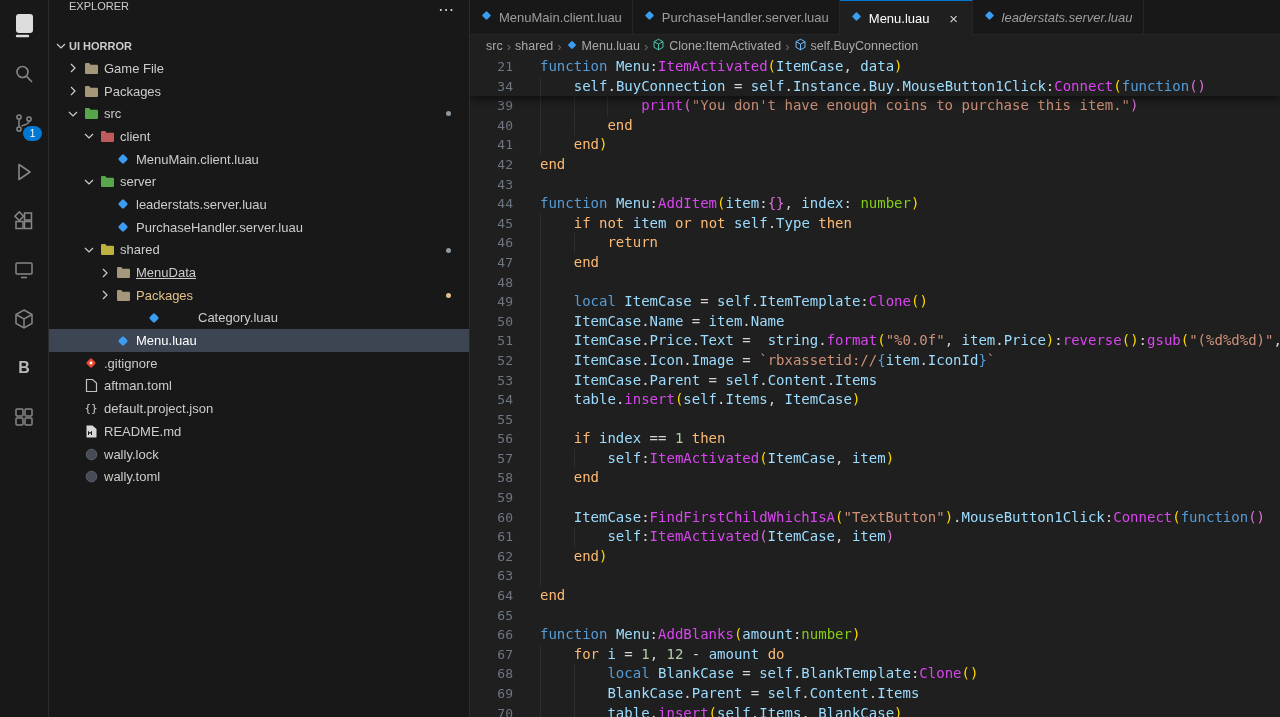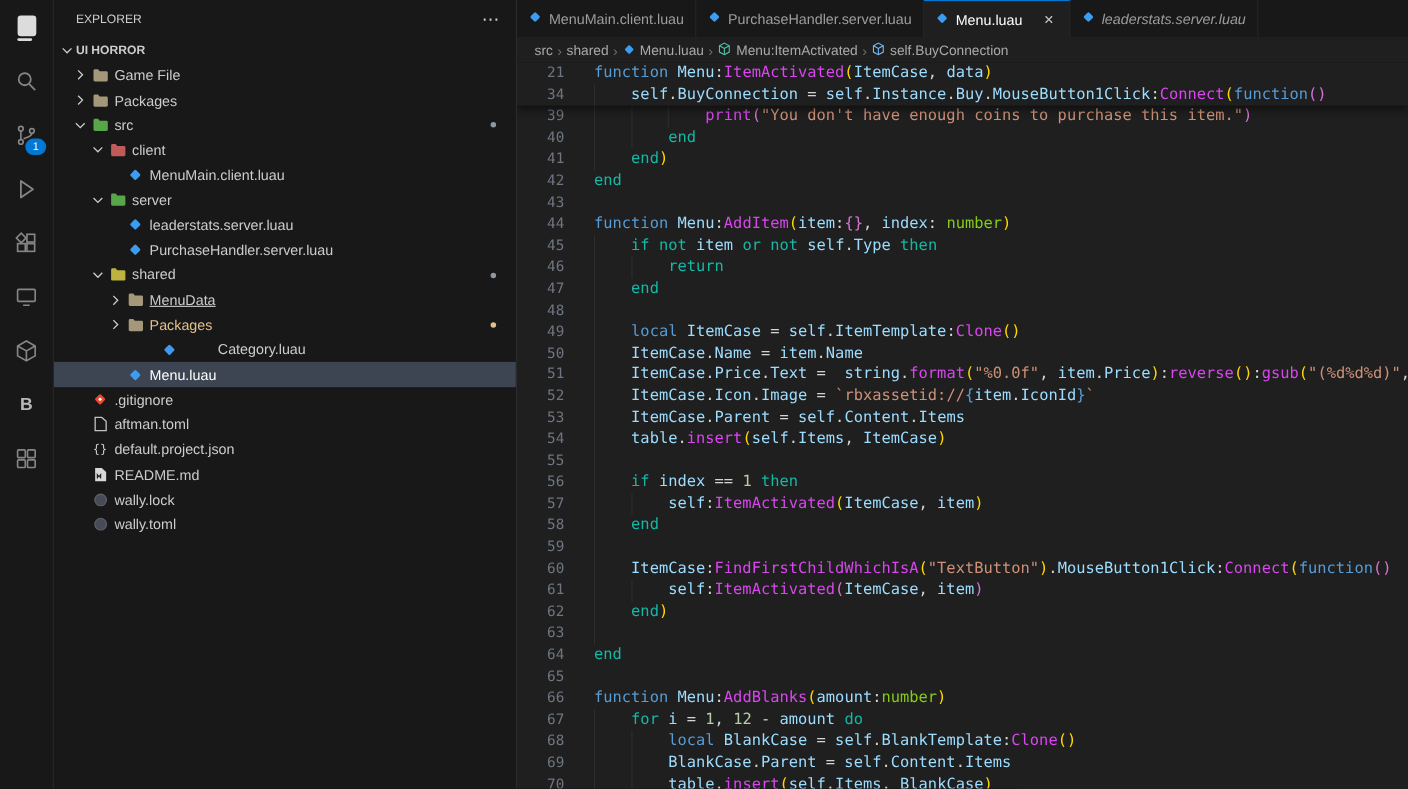--- a/index.html
+++ b/index.html
@@ -6,21 +6,21 @@
   .win{width:1280px;height:717px;display:flex;background:#1f1f1f;color:#ccc;
        font-family:"Liberation Sans","DejaVu Sans",sans-serif;overflow:hidden;position:relative;}
   
   .abar{width:48px;flex:none;background:#181818;border-right:1px solid #2b2b2b;
         display:flex;flex-direction:column;align-items:center;}
   .aitem{width:48px;height:49px;display:flex;align-items:center;justify-content:center;position:relative;cursor:pointer;}
   .badge{position:absolute;right:6px;bottom:6px;min-width:15px;height:15px;border-radius:9px;background:#0078d4;
          color:#fff;font-size:10px;display:flex;align-items:center;justify-content:center;padding:0 2px;}
   
   .sidebar{width:420px;flex:none;background:#181818;border-right:1px solid #2b2b2b;overflow:hidden;}
-  .sb-head{height:35px;display:flex;align-items:center;justify-content:space-between;padding:0 14px 0 20px;
+  .sb-head{height:35px;display:flex;justify-content:space-between;padding:0 14px 0 20px;
            font-size:11px;color:#cccccc;}
   .sb-more{font-size:16px;color:#cccccc;cursor:pointer;letter-spacing:1px;}
   .ws-row{height:22px;display:flex;align-items:center;font-weight:bold;font-size:11px;color:#cccccc;
           padding-left:4px;cursor:pointer;}
   .ws-row .chev{width:16px;}
   .row{height:22.7px;display:flex;align-items:center;position:relative;font-size:13px;color:#cccccc;cursor:pointer;white-space:nowrap;}
   .row.sel{background:#3d4452;color:#ffffff;}
   .chev{width:16px;display:flex;justify-content:center;align-items:center;flex:none;}
   .ticon{width:20px;display:flex;justify-content:center;align-items:center;flex:none;}
   .tlabel{margin-left:3px;}
@@ -41,21 +41,21 @@
   .crumb{display:flex;align-items:center;gap:4px;cursor:pointer;}
   .csep{color:#6e6e6e;margin:0 4px;font-size:13px;}
   .codewrap{flex:1;position:relative;overflow:hidden;background:#1f1f1f;}
   .sticky{position:relative;z-index:2;background:#1f1f1f;box-shadow:0 4px 7px rgba(0,0,0,0.45);}
   .cline{height:19.6px;line-height:19.6px;white-space:pre;
          font-family:"DejaVu Sans Mono","Liberation Mono",monospace;font-size:14px;color:#d4d4d4;}
   .lnum{display:inline-block;width:62px;padding-right:19px;box-sizing:border-box;text-align:right;
         color:#6e7681;vertical-align:top;font-size:13px;margin-right:8px;}
   .guide{display:inline-block;width:33.72px;height:19.6px;box-sizing:border-box;
          border-left:1px solid #2e2e2e;vertical-align:top;}
-  .t-kw{color:#14b8a6;} .t-kd{color:#569CD6;} .t-fn{color:#d946ef;} .t-v{color:#9CDCFE;}
+  .t-kw{color:#fdba74;} .t-kd{color:#569CD6;} .t-fn{color:#d946ef;} .t-v{color:#9CDCFE;}
   .t-s{color:#CE9178;} .t-n{color:#B5CEA8;} .t-t{color:#84cc16;} .t-p{color:#d4d4d4;}
   .t-b1{color:#ffd700;} .t-b2{color:#da70d6;}
 </style>
 </head>
 <body>
 
 <div class="win">
   <div class="abar" id="abar">
       <div class="aitem">
         <svg width="26" height="26" viewBox="0 0 26 26">
@@ -383,21 +383,21 @@
               <rect x="3.4" y="3.4" width="7.2" height="7.2" rx="1.3" transform="rotate(45 7 7)" fill="#3b9cf1"></rect>
             </svg></span>
           <span>Menu.luau</span>
         </span>
         <span class="csep">›</span>
         <span class="crumb">
           <span><svg width="13" height="13" viewBox="0 0 16 16" fill="none" stroke="#4EC9B0" stroke-width="1.2">
               <path d="M8 1.5l5.5 3v7L8 14.5l-5.5-3v-7z"></path>
               <path d="M2.5 4.5L8 7.5l5.5-3M8 7.5v7"></path>
             </svg></span>
-          <span>Menu:ItemActivated</span>
+          <span>Clone:ItemActivated</span>
         </span>
         <span class="csep">›</span>
         <span class="crumb">
           <span><svg width="13" height="13" viewBox="0 0 16 16" fill="none" stroke="#75BEFF" stroke-width="1.2">
               <path d="M8 1.5l5.5 3v7L8 14.5l-5.5-3v-7z"></path>
               <path d="M2.5 4.5L8 7.5l5.5-3M8 7.5v7"></path>
             </svg></span>
           <span>self.BuyConnection</span>
         </span>
       </div>

